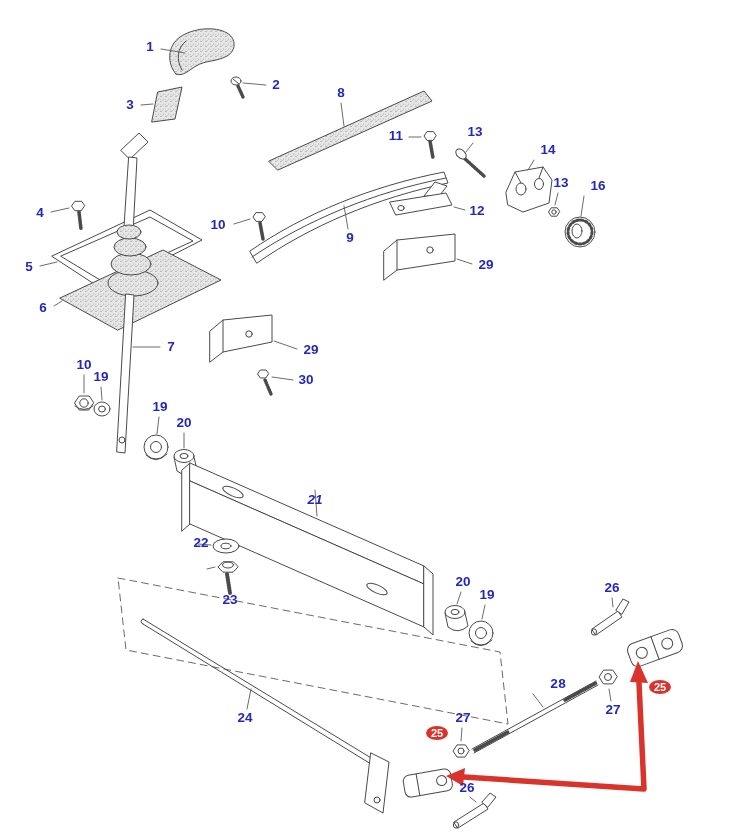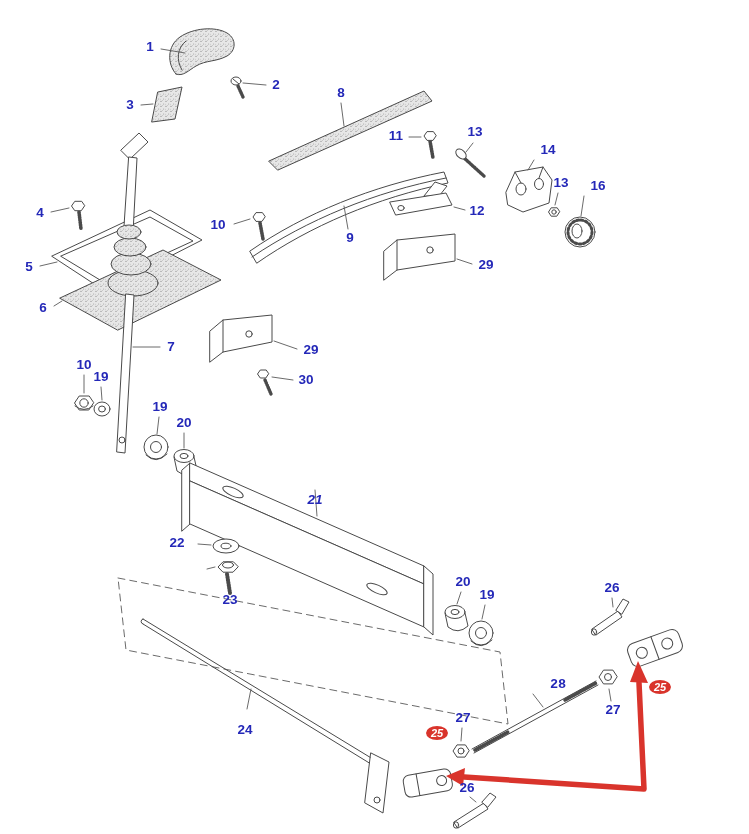--- a/index.html
+++ b/index.html
@@ -8,21 +8,21 @@
     font-family:"Liberation Sans",sans-serif;
   }
   .canvas svg.art{position:absolute;left:0;top:0;}
   .callout-layer{position:absolute;left:0;top:0;width:749px;height:834px;pointer-events:none;}
   .callout{position:absolute;transform:translate(-50%,-50%);user-select:none;white-space:nowrap;}
   .callout.part{
     color:var(--label,#2428b8);font-weight:bold;font-size:13.5px;line-height:1;
   }
   .callout.highlight{
     background:var(--accent,#d9342c);color:#ffffff;width:22px;height:14px;border-radius:50%;
-    font-size:11px;font-weight:bold;display:flex;align-items:center;justify-content:center;font-style:italic;
+    font-size:11px;font-weight:bold;display:flex;align-items:center;justify-content:center;
   }
 </style>
 </head>
 <body>
 
 <div class="canvas">
 
   <svg class="art" width="749" height="834" viewBox="0 0 749 834" xmlns="http://www.w3.org/2000/svg">
     <defs>
       <pattern id="speckle" width="5" height="5" patternUnits="userSpaceOnUse">
@@ -310,27 +310,27 @@
       <div class="callout part" style="left: 486px; top: 265px;">29</div>
       <div class="callout part" style="left: 43px; top: 308px;">6</div>
       <div class="callout part" style="left: 171px; top: 347px;">7</div>
       <div class="callout part" style="left: 311px; top: 350px;">29</div>
       <div class="callout part" style="left: 306px; top: 380px;">30</div>
       <div class="callout part" style="left: 84px; top: 365px;">10</div>
       <div class="callout part" style="left: 101px; top: 377px;">19</div>
       <div class="callout part" style="left: 160px; top: 407px;">19</div>
       <div class="callout part" style="left: 184px; top: 423px;">20</div>
       <div class="callout part" style="left: 315px; top: 500px; font-style: italic;">21</div>
-      <div class="callout part" style="left: 177px; top: 543px;">22</div>
+      <div class="callout part" style="left: 201px; top: 543px;">22</div>
       <div class="callout part" style="left: 196px; top: 600px; margin-left: 34px;">23</div>
       <div class="callout part" style="left: 463px; top: 582px;">20</div>
       <div class="callout part" style="left: 487px; top: 595px;">19</div>
       <div class="callout part" style="left: 612px; top: 588px;">26</div>
       <div class="callout highlight" style="left: 660px; top: 687px;">25</div>
       <div class="callout part" style="left: 613px; top: 710px;">27</div>
       <div class="callout part" style="left: 558px; top: 685px; font-family: Liberation Mono, monospace;">28</div>
-      <div class="callout part" style="left: 245px; top: 718px; margin-top: 12px;">24</div>
+      <div class="callout part" style="left: 245px; top: 718px;">24</div>
       <div class="callout highlight" style="left: 437px; top: 733px;">25</div>
       <div class="callout part" style="left: 463px; top: 718px;">27</div>
       <div class="callout part" style="left: 467px; top: 788px;">26</div>
     </div>
 
 </div>
 
 </body></html>

